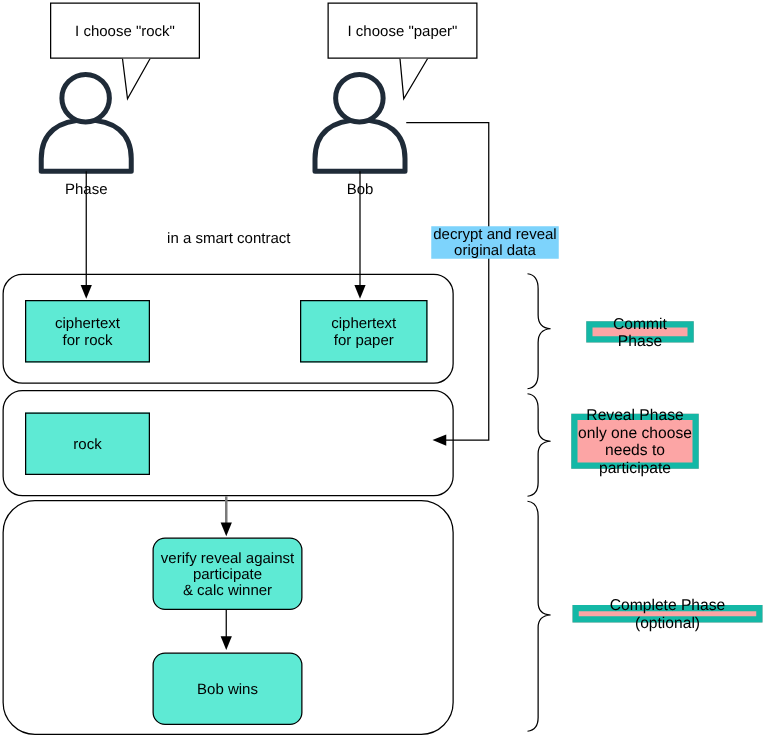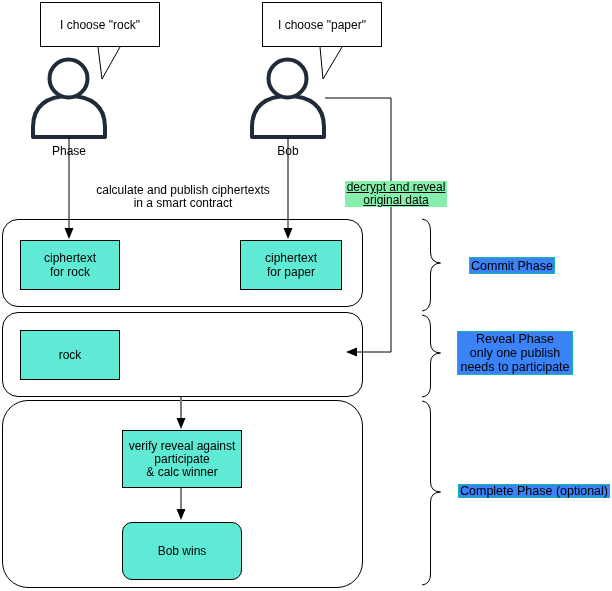--- a/index.html
+++ b/index.html
@@ -35,44 +35,43 @@
     text-align: center;
     z-index: 2;
   }
   .note {
     font-size: 12px;
     line-height: 13px;
     text-align: center;
     z-index: 2;
   }
   .note.over-line {
-    background: #86efac;
+    background: #7dd3fc;
     z-index: 6;
-    text-decoration: underline;
   }
   .container {
     border: 1px solid #000;
     background: #fff;
     z-index: 1;
   }
   .node {
     border: 1px solid #000;
     background: #5eead4;
     display: flex;
     flex-direction: column;
     align-items: center;
     justify-content: center;
     font-size: 12px;
     line-height: 14px;
     text-align: center;
     z-index: 2;
   }
   .phase-label {
-    border: 1px solid #14b8a6;
-    background: #3b82f6;
+    border: 5px solid #14b8a6;
+    background: #fca5a5;
     display: flex;
     flex-direction: column;
     align-items: center;
     justify-content: center;
     font-size: 12.5px;
     line-height: 14px;
     text-align: center;
     z-index: 2;
   }
 </style>
@@ -85,56 +84,55 @@
     <span>I choose "rock"</span>
   </div>
   <div class="bubble abs" style="left:262px; top:2px; width:120px; height:45px;">
     <span>I choose "paper"</span>
   </div>
 
   <div class="person-label abs" style="left:38px; top:144px; width:62px;">Phase</div>
   <div class="person-label abs" style="left:257px; top:144px; width:62px;">Bob</div>
 
   <div class="note abs" style="left:83px; top:184px; width:200px;">
-    <div>calculate and publish ciphertexts</div>
     <div>in a smart contract</div>
   </div>
 
   <div class="container abs" style="left:2px; top:219px; width:361px; height:88px; border-radius:16px;"></div>
   <div class="container abs" style="left:2px; top:312px; width:361px; height:85px; border-radius:16px;"></div>
   <div class="container abs" style="left:2px; top:400px; width:361px; height:188px; border-radius:26px;"></div>
 
   <div class="node abs" style="left:20px; top:240px; width:100px; height:50px;">
     <div>ciphertext</div>
     <div>for rock</div>
   </div>
   <div class="node abs" style="left:240px; top:240px; width:102px; height:50px;">
     <div>ciphertext</div>
     <div>for paper</div>
   </div>
 
   <div class="node abs" style="left:20px; top:330px; width:100px; height:50px;">
     <div>rock</div>
   </div>
 
-  <div class="node abs" style="left:122px; top:430px; width:120px; height:58px; border-radius:0; line-height:13px;">
+  <div class="node abs" style="left:122px; top:430px; width:120px; height:58px; border-radius:10px; line-height:13px;">
     <div>verify reveal against</div>
     <div>participate</div>
     <div>&amp; calc winner</div>
   </div>
   <div class="node abs" style="left:122px; top:522px; width:120px; height:58px; border-radius:10px;">
     <div>Bob wins</div>
   </div>
 
   <div class="phase-label abs" style="left:469px; top:257px; width:86px; height:17px;">
     <div>Commit Phase</div>
   </div>
-  <div class="phase-label abs" style="left:457px; top:331px; width:116px; height:44px;">
+  <div class="phase-label abs" style="left:457px; top:331px; width:102px; height:44px;">
     <div>Reveal Phase</div>
-    <div>only one publish</div>
+    <div>only one choose</div>
     <div>needs to participate</div>
   </div>
   <div class="phase-label abs" style="left:458px; top:484px; width:152px; height:14px;">
     <div>Complete Phase (optional)</div>
   </div>
 
   <svg class="connector-layer" viewBox="0 0 612 591" xmlns="http://www.w3.org/2000/svg">
 
     <path d="M 98 47 L 102 79 L 120 47" fill="#ffffff" stroke="#000000" stroke-width="1"></path>
     <path d="M 320 47 L 323 79 L 342 47" fill="#ffffff" stroke="#000000" stroke-width="1"></path>

